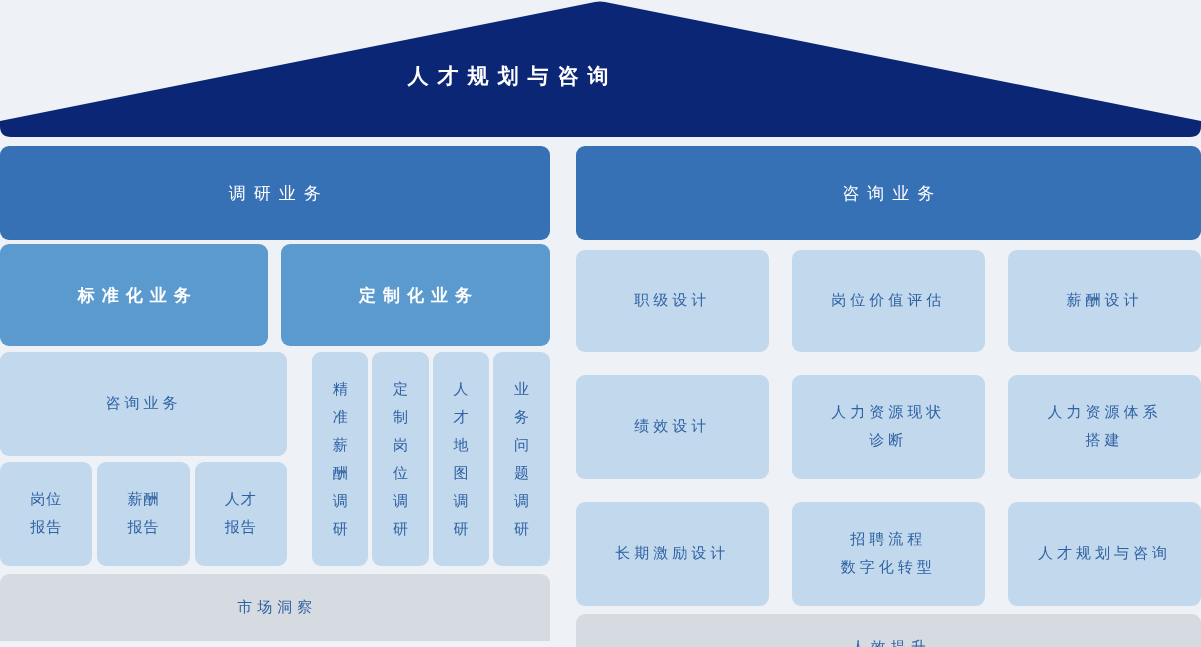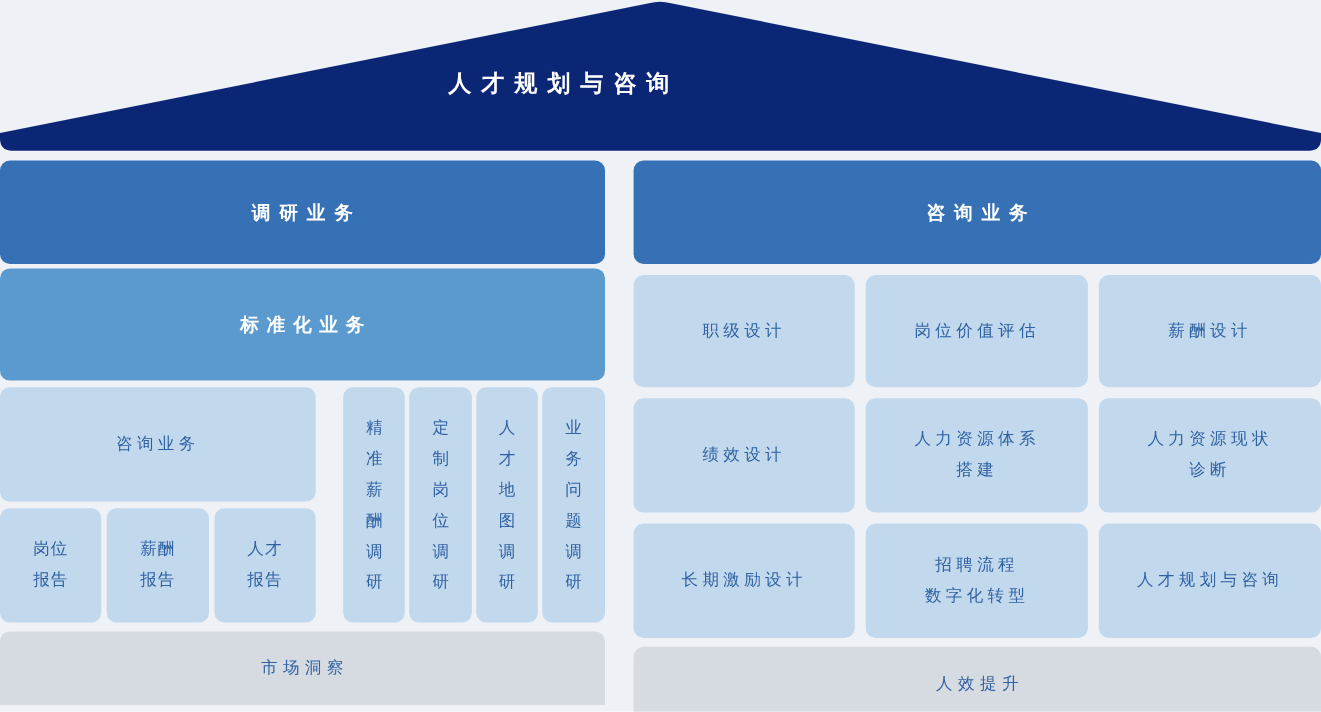--- a/index.html
+++ b/index.html
@@ -21,21 +21,21 @@
     width:1201px; display:flex; gap:26px;
   }
   .col { display:flex; flex-direction:column; }
   .col-left  { width:588px; }
   .col-right { width:669px; }
 
   .section-header {
     height:94px; border-radius:9px;
     background:#3670b5; color:#ffffff;
     display:flex; align-items:center; justify-content:center;
-    font-size:17px; font-weight:bold; letter-spacing:8px; text-indent:8px;
+    font-size:17px; font-weight:normal; letter-spacing:8px; text-indent:8px;
   }
 
   .mid-row { margin-top:4px; display:flex; gap:13px; height:102px; }
   .mid-block {
     flex:1; background:#5b9ace; border-radius:9px;
     color:#ffffff; font-size:17px; font-weight:bold; letter-spacing:7px; text-indent:7px;
     display:flex; align-items:center; justify-content:center;
   }
 
   .cell {
@@ -55,21 +55,21 @@
     display:flex; align-items:center; justify-content:center; }
   .vcell .vtext {
     width:1.25em; word-break:break-all;
     color:#2f62a3; font-size:15px; line-height:28px;
     text-align:center; letter-spacing:0;
   }
 
   .r-grid {
     margin-top:10px;
     display:grid; grid-template-columns:1fr 1fr 1fr;
-    grid-template-rows:102px 104px 104px; gap:10px;
+    grid-template-rows:102px 104px 104px; gap:23px;
   }
 
   .bottom-bar {
     margin-top:8px; height:67px;
     background:#d6dbe2; border-radius:9px 9px 0 0;
     color:#2f62a3; font-size:15px; font-weight:500; letter-spacing:5px; text-indent:5px;
     display:flex; align-items:center; justify-content:center;
   }
 </style>
 </head>
@@ -82,20 +82,21 @@
   </svg>
   <div class="roof-title">人才规划与咨询</div>
 
   <div class="cols">
 
     <div class="col col-left">
       <div class="section-header">调研业务</div>
 
       <div class="mid-row">
         <div class="mid-block">标准化业务</div>
+        <div class="mid-block">定制化业务</div>
       </div>
 
       <div class="l-row3">
         <div class="l-reports">
           <div class="cell industry">咨询业务</div>
           <div class="small-row">
             <div class="cell">岗位
 报告</div>
             <div class="cell">薪酬
 报告</div>
@@ -123,24 +124,24 @@
     </div>
 
     <div class="col col-right">
       <div class="section-header">咨询业务</div>
 
       <div class="r-grid">
         <div class="cell">职级设计</div>
         <div class="cell">岗位价值评估</div>
         <div class="cell">薪酬设计</div>
         <div class="cell">绩效设计</div>
+        <div class="cell">人力资源现状
+诊断</div>
         <div class="cell">人力资源体系
 搭建</div>
-        <div class="cell">人力资源现状
-诊断</div>
         <div class="cell">长期激励设计</div>
         <div class="cell">招聘流程
 数字化转型</div>
         <div class="cell">人才规划与咨询</div>
       </div>
 
       <div class="bottom-bar">人效提升</div>
     </div>
 
   </div>

